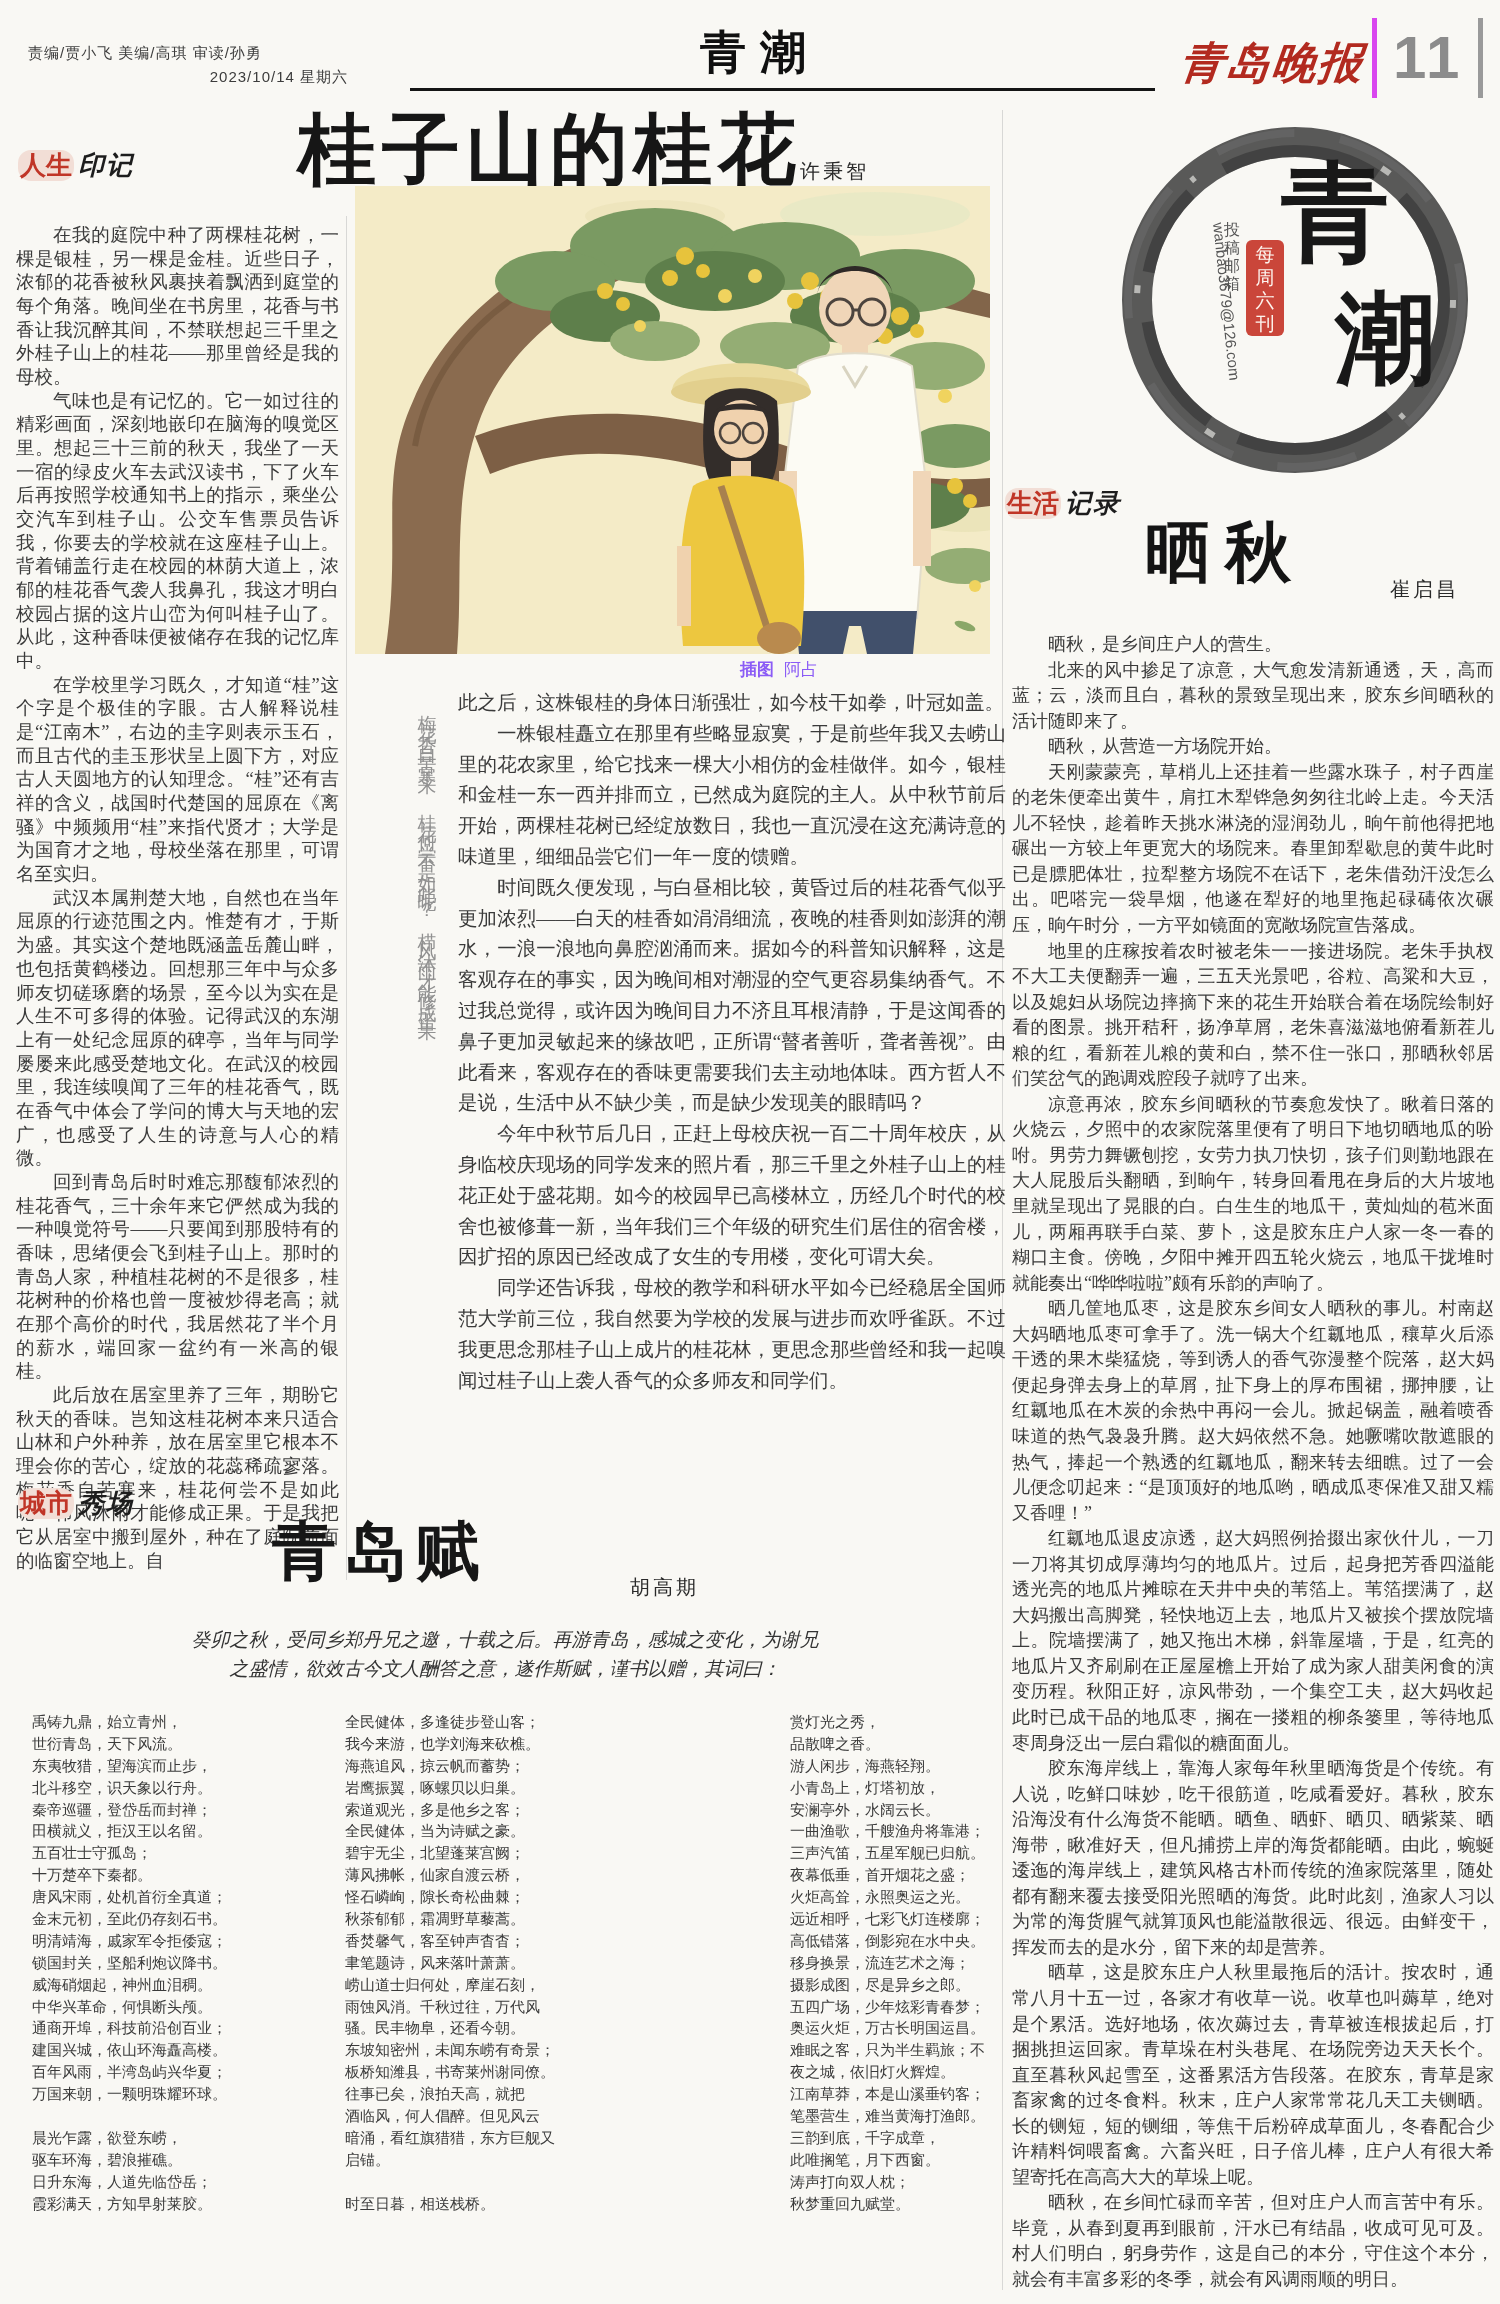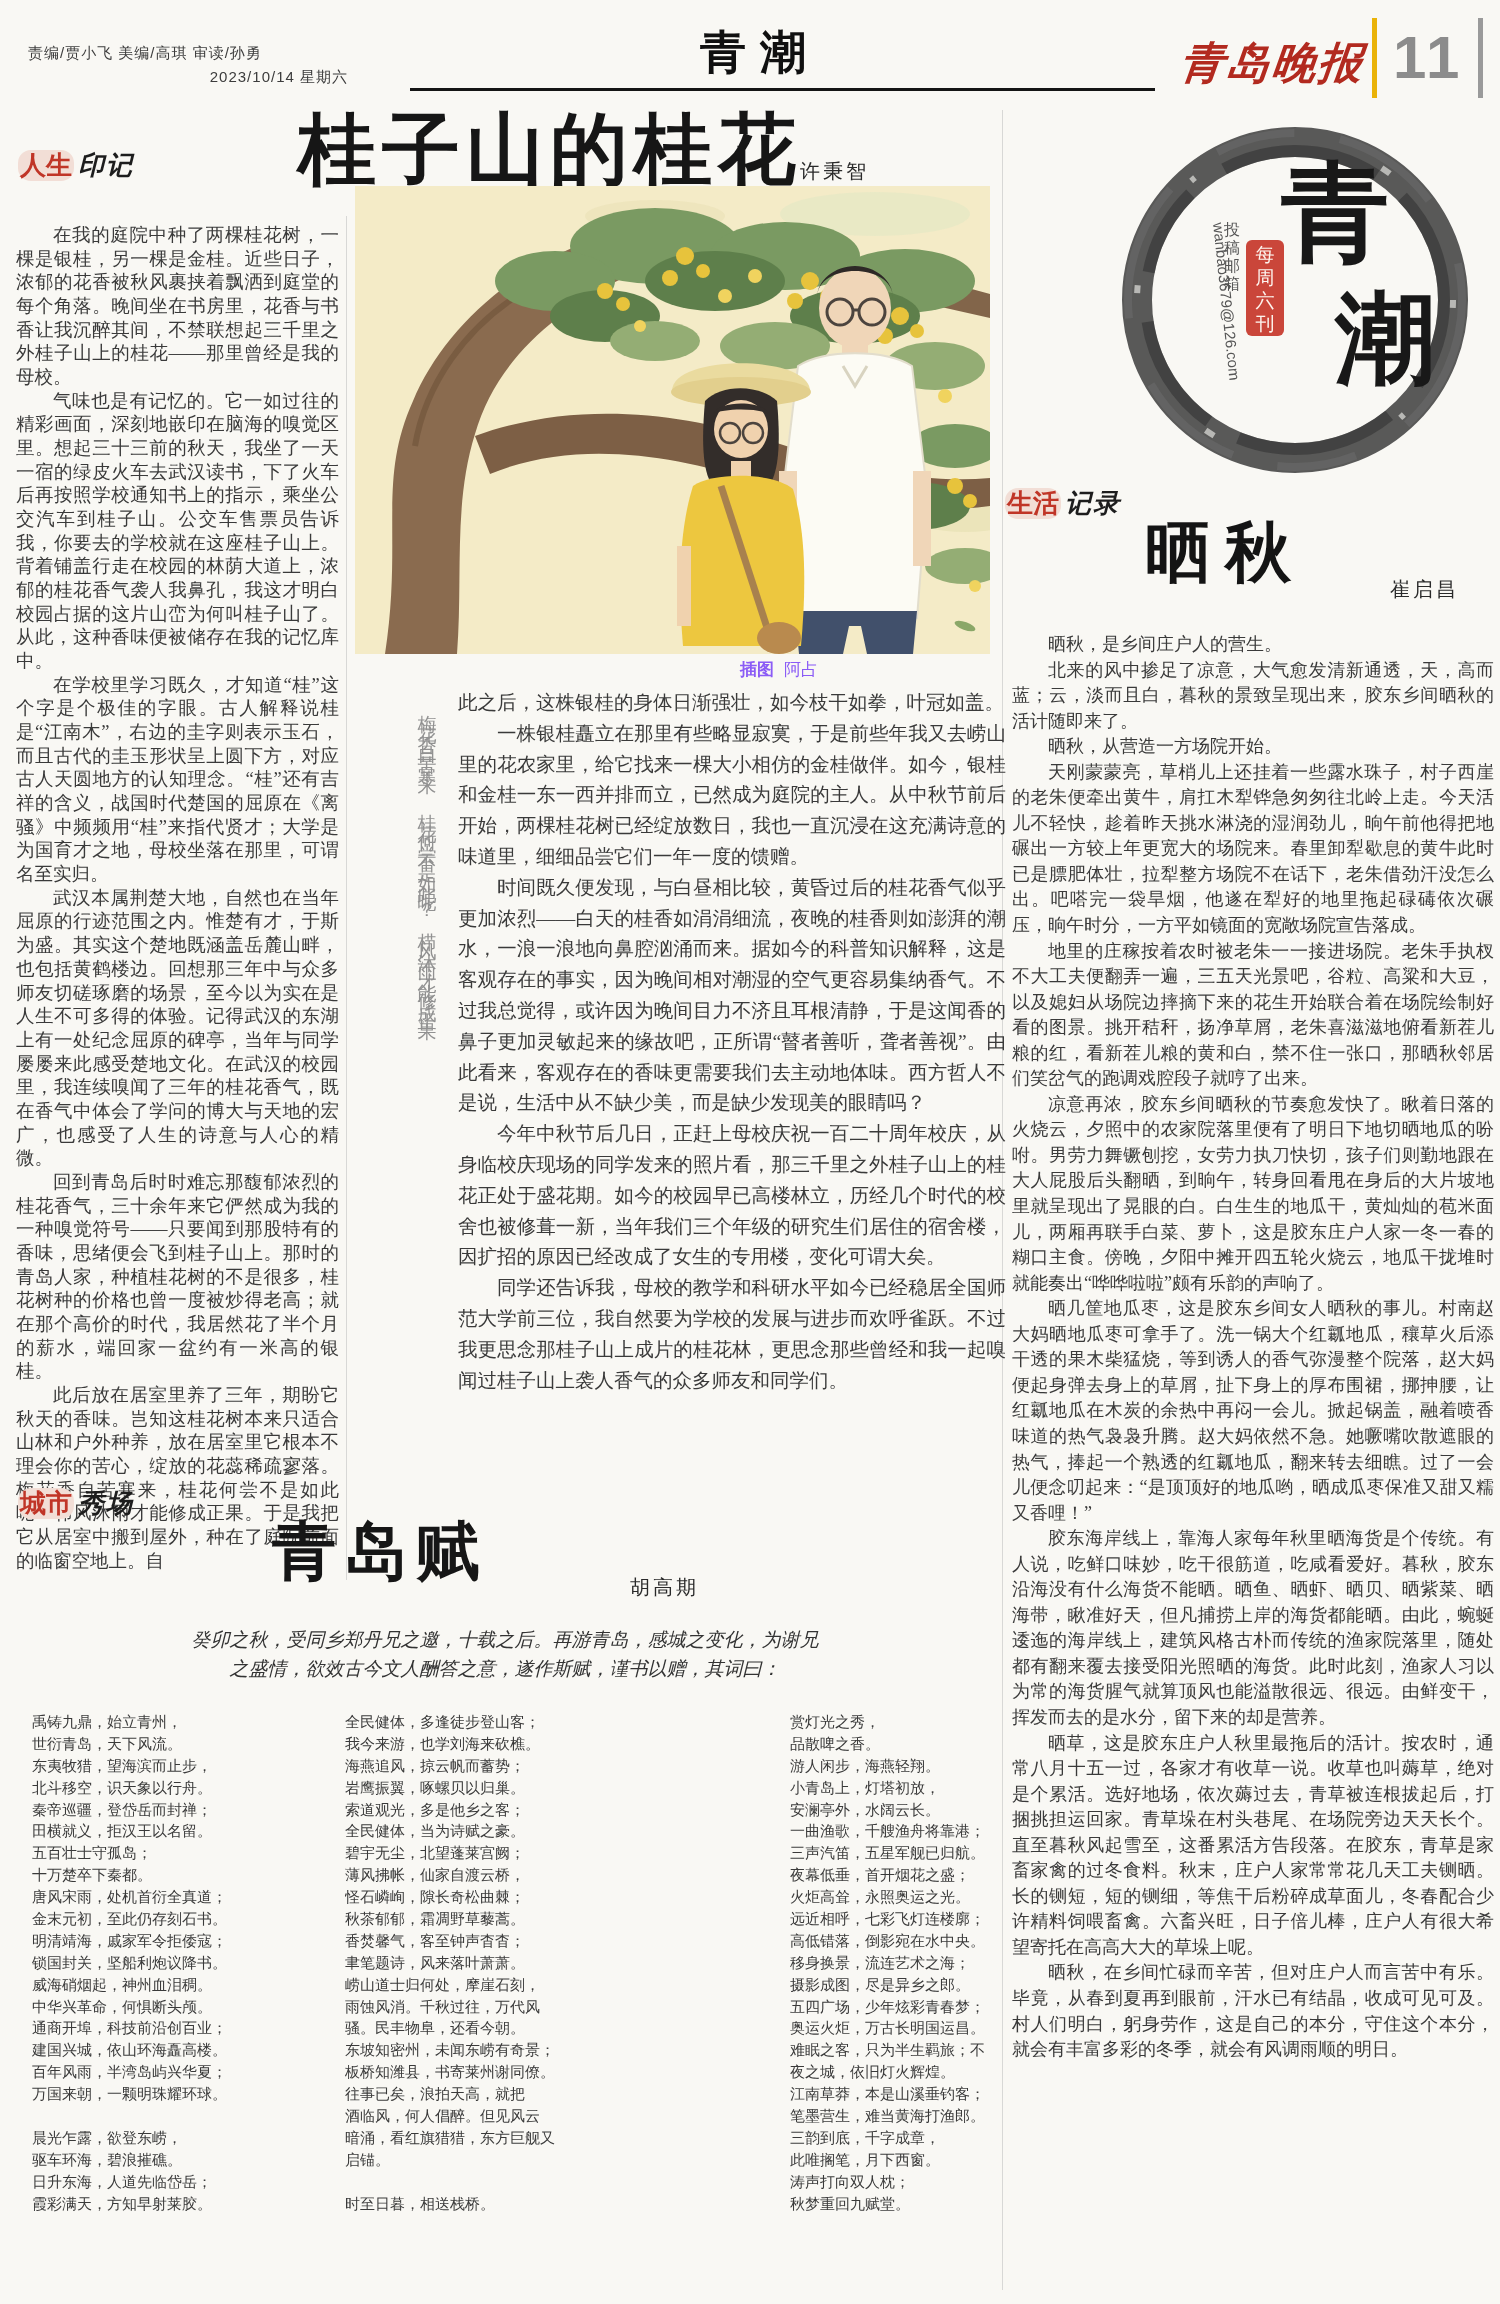--- a/index.html
+++ b/index.html
@@ -10,21 +10,21 @@
   .hdr-editors{left:28px;top:44px;width:320px;font-family:"Liberation Sans","DejaVu Sans",sans-serif;
                font-size:15px;color:#3c3c3c;letter-spacing:1px;}
   .hdr-date{left:28px;top:68px;width:320px;text-align:right;font-family:"Liberation Sans","DejaVu Sans",sans-serif;
             font-size:15px;color:#3c3c3c;letter-spacing:1px;}
   .hdr-center{left:560px;top:22px;width:400px;text-align:center;font-family:"Liberation Sans","DejaVu Sans",sans-serif;
               font-size:46px;font-weight:700;letter-spacing:14px;color:#101010;}
   .hdr-rule{left:410px;top:88px;width:745px;height:3px;background:#151515;}
   .masthead{left:1180px;top:34px;width:200px;font-size:44px;font-weight:700;font-style:italic;
             color:#b22a1f;letter-spacing:2px;transform:skewX(-6deg);}
   .pagenum{left:1372px;top:18px;height:80px;line-height:80px;padding:0 16px;
-           border-left:5px solid #eab308;border-right:5px solid #9a9a9a;
+           border-left:5px solid #d946ef;border-right:5px solid #9a9a9a;
            font-family:"Liberation Sans","DejaVu Sans",sans-serif;font-size:60px;font-weight:700;
            color:#8c8c8c;letter-spacing:3px;}
   
   .tag{font-size:26px;white-space:nowrap;}
   .tag .red{color:#c03527;font-weight:700;background:#f2ded6;padding:1px 2px;border-radius:13px;}
   .tag .blk{color:#1d1d1d;font-weight:700;font-style:italic;letter-spacing:2px;margin-left:4px;}
   
   .title1{left:200px;top:98px;width:700px;text-align:center;font-family:"Liberation Sans","DejaVu Sans",sans-serif;
           font-size:78px;font-weight:900;letter-spacing:6px;color:#161616;}
   .author{font-size:20px;color:#2a2a2a;letter-spacing:3px;}
@@ -222,20 +222,21 @@
   <div class="abs title2">晒秋</div>
   <div class="abs author author2">崔启昌</div>
   <div class="abs body2">
       <p class="para">晒秋，是乡间庄户人的营生。</p>
       <p class="para">北来的风中掺足了凉意，大气愈发清新通透，天，高而蓝；云，淡而且白，暮秋的景致呈现出来，胶东乡间晒秋的活计随即来了。</p>
       <p class="para">晒秋，从营造一方场院开始。</p>
       <p class="para">天刚蒙蒙亮，草梢儿上还挂着一些露水珠子，村子西崖的老朱便牵出黄牛，肩扛木犁铧急匆匆往北岭上走。今天活儿不轻快，趁着昨天挑水淋浇的湿润劲儿，晌午前他得把地碾出一方较上年更宽大的场院来。春里卸犁歇息的黄牛此时已是膘肥体壮，拉犁整方场院不在话下，老朱借劲汗没怎么出。吧嗒完一袋旱烟，他遂在犁好的地里拖起碌碡依次碾压，晌午时分，一方平如镜面的宽敞场院宣告落成。</p>
       <p class="para">地里的庄稼按着农时被老朱一一接进场院。老朱手执杈不大工夫便翻弄一遍，三五天光景吧，谷粒、高粱和大豆，以及媳妇从场院边摔摘下来的花生开始联合着在场院绘制好看的图景。挑开秸秆，扬净草屑，老朱喜滋滋地俯看新茬儿粮的红，看新茬儿粮的黄和白，禁不住一张口，那晒秋邻居们笑岔气的跑调戏腔段子就哼了出来。</p>
       <p class="para">凉意再浓，胶东乡间晒秋的节奏愈发快了。瞅着日落的火烧云，夕照中的农家院落里便有了明日下地切晒地瓜的吩咐。男劳力舞镢刨挖，女劳力执刀快切，孩子们则勤地跟在大人屁股后头翻晒，到晌午，转身回看甩在身后的大片坡地里就呈现出了晃眼的白。白生生的地瓜干，黄灿灿的苞米面儿，两厢再联手白菜、萝卜，这是胶东庄户人家一冬一春的糊口主食。傍晚，夕阳中摊开四五轮火烧云，地瓜干拢堆时就能奏出“哗哗啦啦”颇有乐韵的声响了。</p>
       <p class="para">晒几筐地瓜枣，这是胶东乡间女人晒秋的事儿。村南赵大妈晒地瓜枣可拿手了。洗一锅大个红瓤地瓜，穰草火后添干透的果木柴猛烧，等到诱人的香气弥漫整个院落，赵大妈便起身弹去身上的草屑，扯下身上的厚布围裙，挪抻腰，让红瓤地瓜在木炭的余热中再闷一会儿。掀起锅盖，融着喷香味道的热气袅袅升腾。赵大妈依然不急。她噘嘴吹散遮眼的热气，捧起一个熟透的红瓤地瓜，翻来转去细瞧。过了一会儿便念叨起来：“是顶顶好的地瓜哟，晒成瓜枣保准又甜又糯又香哩！”</p>
+      <p class="para">红瓤地瓜退皮凉透，赵大妈照例拾掇出家伙什儿，一刀一刀将其切成厚薄均匀的地瓜片。过后，起身把芳香四溢能透光亮的地瓜片摊晾在天井中央的苇箔上。苇箔摆满了，赵大妈搬出高脚凳，轻快地迈上去，地瓜片又被挨个摆放院墙上。院墙摆满了，她又拖出木梯，斜靠屋墙，于是，红亮的地瓜片又齐刷刷在正屋屋檐上开始了成为家人甜美闲食的演变历程。秋阳正好，凉风带劲，一个集空工夫，赵大妈收起此时已成干品的地瓜枣，搁在一搂粗的柳条篓里，等待地瓜枣周身泛出一层白霜似的糖面面儿。</p>
       <p class="para">胶东海岸线上，靠海人家每年秋里晒海货是个传统。有人说，吃鲜口味妙，吃干很筋道，吃咸看爱好。暮秋，胶东沿海没有什么海货不能晒。晒鱼、晒虾、晒贝、晒紫菜、晒海带，瞅准好天，但凡捕捞上岸的海货都能晒。由此，蜿蜒逶迤的海岸线上，建筑风格古朴而传统的渔家院落里，随处都有翻来覆去接受阳光照晒的海货。此时此刻，渔家人习以为常的海货腥气就算顶风也能溢散很远、很远。由鲜变干，挥发而去的是水分，留下来的却是营养。</p>
       <p class="para">晒草，这是胶东庄户人秋里最拖后的活计。按农时，通常八月十五一过，各家才有收草一说。收草也叫薅草，绝对是个累活。选好地场，依次薅过去，青草被连根拔起后，打捆挑担运回家。青草垛在村头巷尾、在场院旁边天天长个。直至暮秋风起雪至，这番累活方告段落。在胶东，青草是家畜家禽的过冬食料。秋末，庄户人家常常花几天工夫铡晒。长的铡短，短的铡细，等焦干后粉碎成草面儿，冬春配合少许精料饲喂畜禽。六畜兴旺，日子倍儿棒，庄户人有很大希望寄托在高高大大的草垛上呢。</p>
       <p class="para">晒秋，在乡间忙碌而辛苦，但对庄户人而言苦中有乐。毕竟，从春到夏再到眼前，汗水已有结晶，收成可见可及。村人们明白，躬身劳作，这是自己的本分，守住这个本分，就会有丰富多彩的冬季，就会有风调雨顺的明日。</p>
     </div>
 
   <div class="abs tag" style="left:18px;top:1486px;">
     <span class="red">城市</span><span class="blk">秀场</span>
   </div>
   <div class="abs title3">青岛赋</div>
   <div class="abs author author3">胡高期</div>

